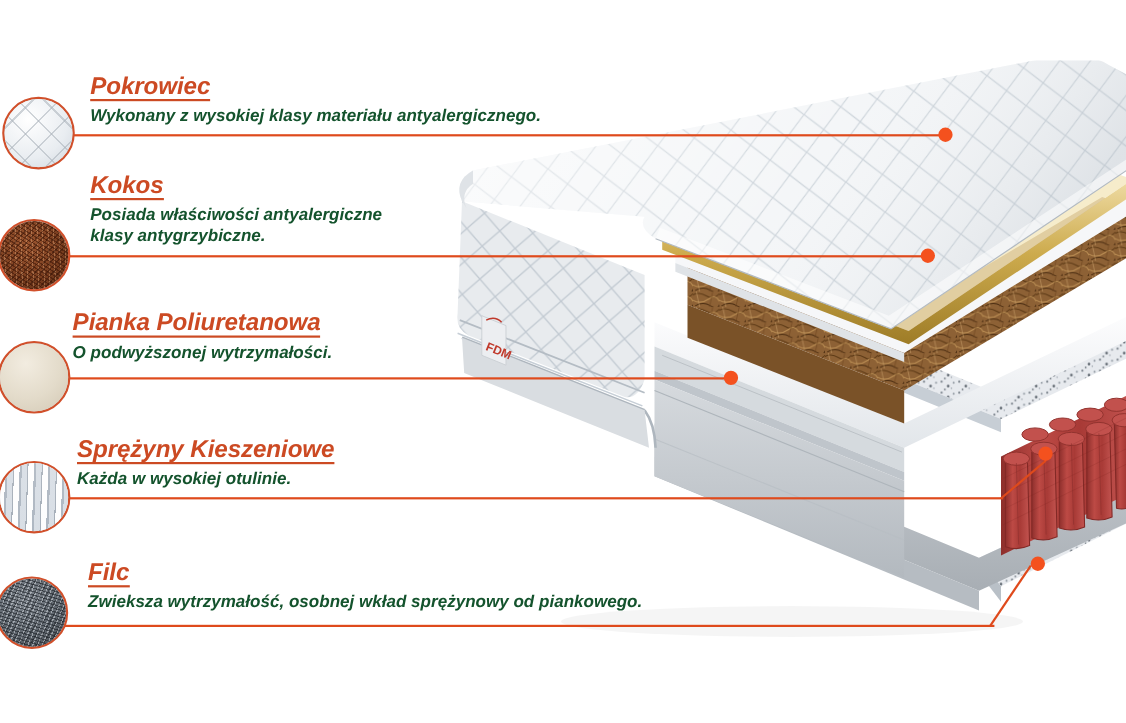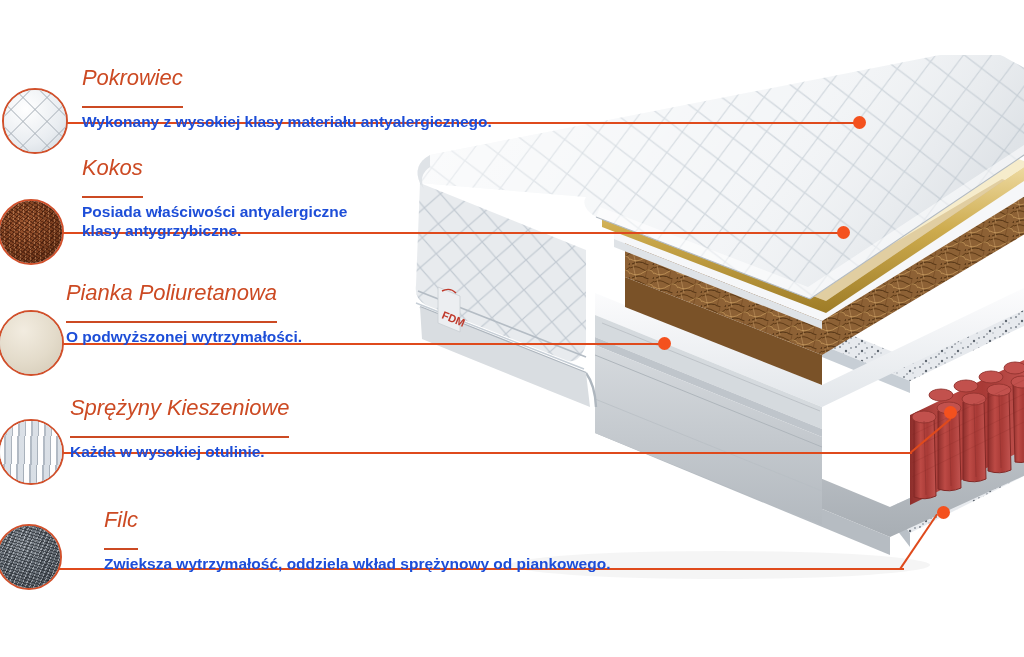--- a/index.html
+++ b/index.html
@@ -94,36 +94,37 @@
       repeating-linear-gradient(120deg, rgba(15,18,22,.4) 0 1px, rgba(0,0,0,0) 1px 5px),
       radial-gradient(circle at 40% 32%, #7e858d 0%, #5e656d 55%, #44494f 100%);
   }
 
   
   .label-block { position: absolute; }
 
   .label-title {
     font-family: "Liberation Sans", sans-serif;
     font-style: italic;
-    font-weight: normal;
+    font-weight: bold;
     font-size: 22px;
     color: #CC4A23;
     letter-spacing: -0.1px;
     border-bottom: 2px solid #CC4A23;
     display: inline-block;
-    padding-bottom: 16px;
+    padding-bottom: 0;
     line-height: 1.08;
     white-space: nowrap;
   }
 
   .label-desc {
     font-family: "Liberation Sans", sans-serif;
+    font-style: italic;
     font-weight: bold;
     font-size: 15.5px;
-    color: #1d4ed8;
+    color: #14532d;
     line-height: 1.25;
     margin-top: 4px;
     white-space: pre-line;
   }
 </style>
 </head>
 <body>
 
 <div id="stage">
 
@@ -355,18 +356,18 @@
 
   <div class="callout-line thin" style="left:58px; top:568px; width:846px;"></div>
 
   <div class="callout-line thin" style="left:900px; top:568px; width:66px; transform: rotate(-56deg);"></div>
   <div class="callout-dot" style="left:937px; top:506px;"></div>
 
   <div class="swatch sw-felt" style="left:-4px; top:524px;">
     <div class="swatch-inner"></div>
   </div>
 
-  <div class="label-block" style="left:80px; top:508px;margin-left:24px;">
+  <div class="label-block" style="left:80px; top:508px;">
     <div class="label-title">Filc</div>
-    <div class="label-desc">Zwieksza wytrzymałość, oddziela wkład sprężynowy od piankowego.</div>
+    <div class="label-desc">Zwieksza wytrzymałość, osobnej wkład sprężynowy od piankowego.</div>
   </div>
 
 </div>
 
 </body></html>

